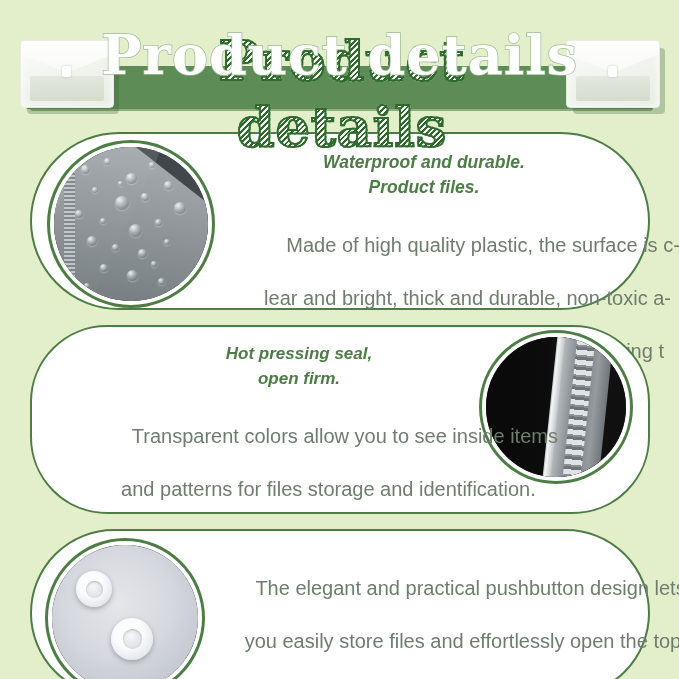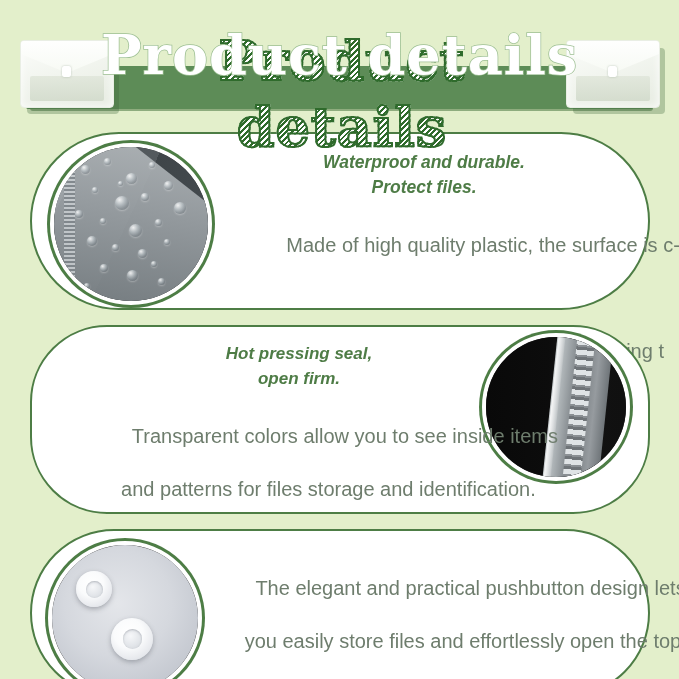--- a/index.html
+++ b/index.html
@@ -368,24 +368,24 @@
         <div class="drop" style="left:30%;top:76%;width:8px;height:8px"></div>
         <div class="drop" style="left:48%;top:80%;width:11px;height:11px"></div>
         <div class="drop" style="left:63%;top:74%;width:6px;height:6px"></div>
         <div class="drop" style="left:20%;top:88%;width:6px;height:6px"></div>
         <div class="drop" style="left:42%;top:22%;width:5px;height:5px"></div>
         <div class="drop" style="left:68%;top:85%;width:7px;height:7px"></div>
       </div>
 
       <div class="copy copy-1">
         <div class="headline">Waterproof and durable.</div>
-        <div class="headline h-l2">Protect files.</div>
+        <div class="headline h-l2">Product files.</div>
         <div class="body">
           <span>    Made of high quality plastic, the surface is c-</span><br>
-          <br>
+          <span>lear and bright, thick and durable, non-toxic a-</span><br>
           <span>nd tasteless, professional quality, thickening t</span><br>
           <span>reatment makes it durable and reusable.</span>
         </div>
       </div>
 
     </div>
   </div>
 
   <div class="card card-2">
     <div class="card-inner">

